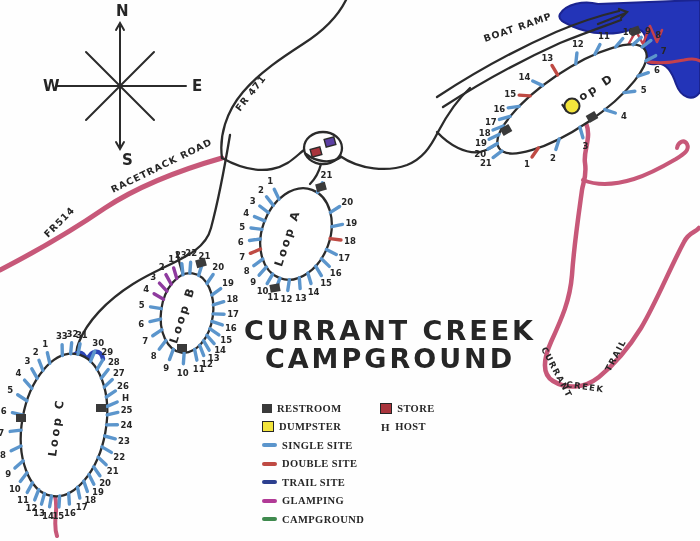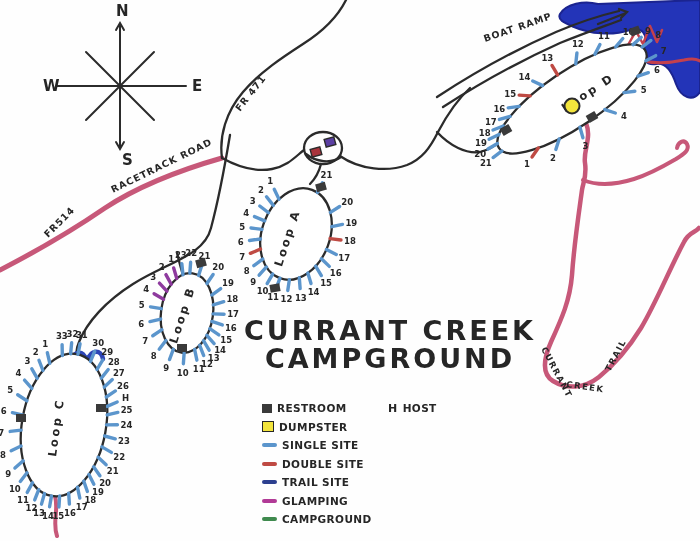--- a/index.html
+++ b/index.html
@@ -8,21 +8,21 @@
   svg{position:absolute;left:0;top:0;}
   svg text{fill:#262626;}
   .site-num{font-size:8.5px;font-weight:600;}
   .loop-label{font-size:11.5px;font-weight:600;letter-spacing:2.5px;}
   .road-label{font-size:9.5px;font-weight:600;letter-spacing:1px;}
   .trail-label{font-size:8.5px;font-weight:600;letter-spacing:1.5px;}
   .compass-label{font-size:15px;font-weight:600;}
   .map-title{font-size:27px;font-weight:600;letter-spacing:3px;}
   .legend{position:absolute;left:262px;top:401px;display:flex;gap:16px;}
   .legend-col{display:flex;flex-direction:column;gap:4.5px;}
-  .legend-row{display:flex;align-items:center;gap:5px;height:14px;}
+  .legend-row{display:flex;align-items:center;gap:5px;height:14px;font-family:Liberation Serif, serif;}
   .legend-row .lbl{font-size:10.5px;font-weight:700;color:#262626;letter-spacing:0.4px;white-space:nowrap;}
   .sw-square{width:10px;height:9px;flex:0 0 auto;}
   .sw-line{width:15px;height:4px;border-radius:2px;flex:0 0 auto;}
   .sw-host{font-size:11px;font-weight:700;color:#262626;width:10px;text-align:center;flex:0 0 auto;}
 </style>
 </head>
 <body>
 
 <div class="stage">
   <svg width="700" height="541" viewBox="0 0 700 541">
@@ -340,18 +340,22 @@
           <span class="sw-line" style="background: rgb(177, 58, 150);"></span>
           <span class="lbl">GLAMPING</span>
         </div>
         <div class="legend-row">
           <span class="sw-line" style="background: rgb(63, 138, 78);"></span>
           <span class="lbl">CAMPGROUND</span>
         </div>
       </div>
     <div class="legend-col" id="legend-right">
         <div class="legend-row">
+          <span class="sw-square" style="background: rgb(169, 52, 60); border: 1.5px solid rgb(38, 38, 38);"></span>
+          <span class="lbl">STORE</span>
+        </div>
+        <div class="legend-row">
           <span class="sw-host">H</span>
           <span class="lbl">HOST</span>
         </div>
       </div>
   </div>
 </div>
 
 </body></html>

